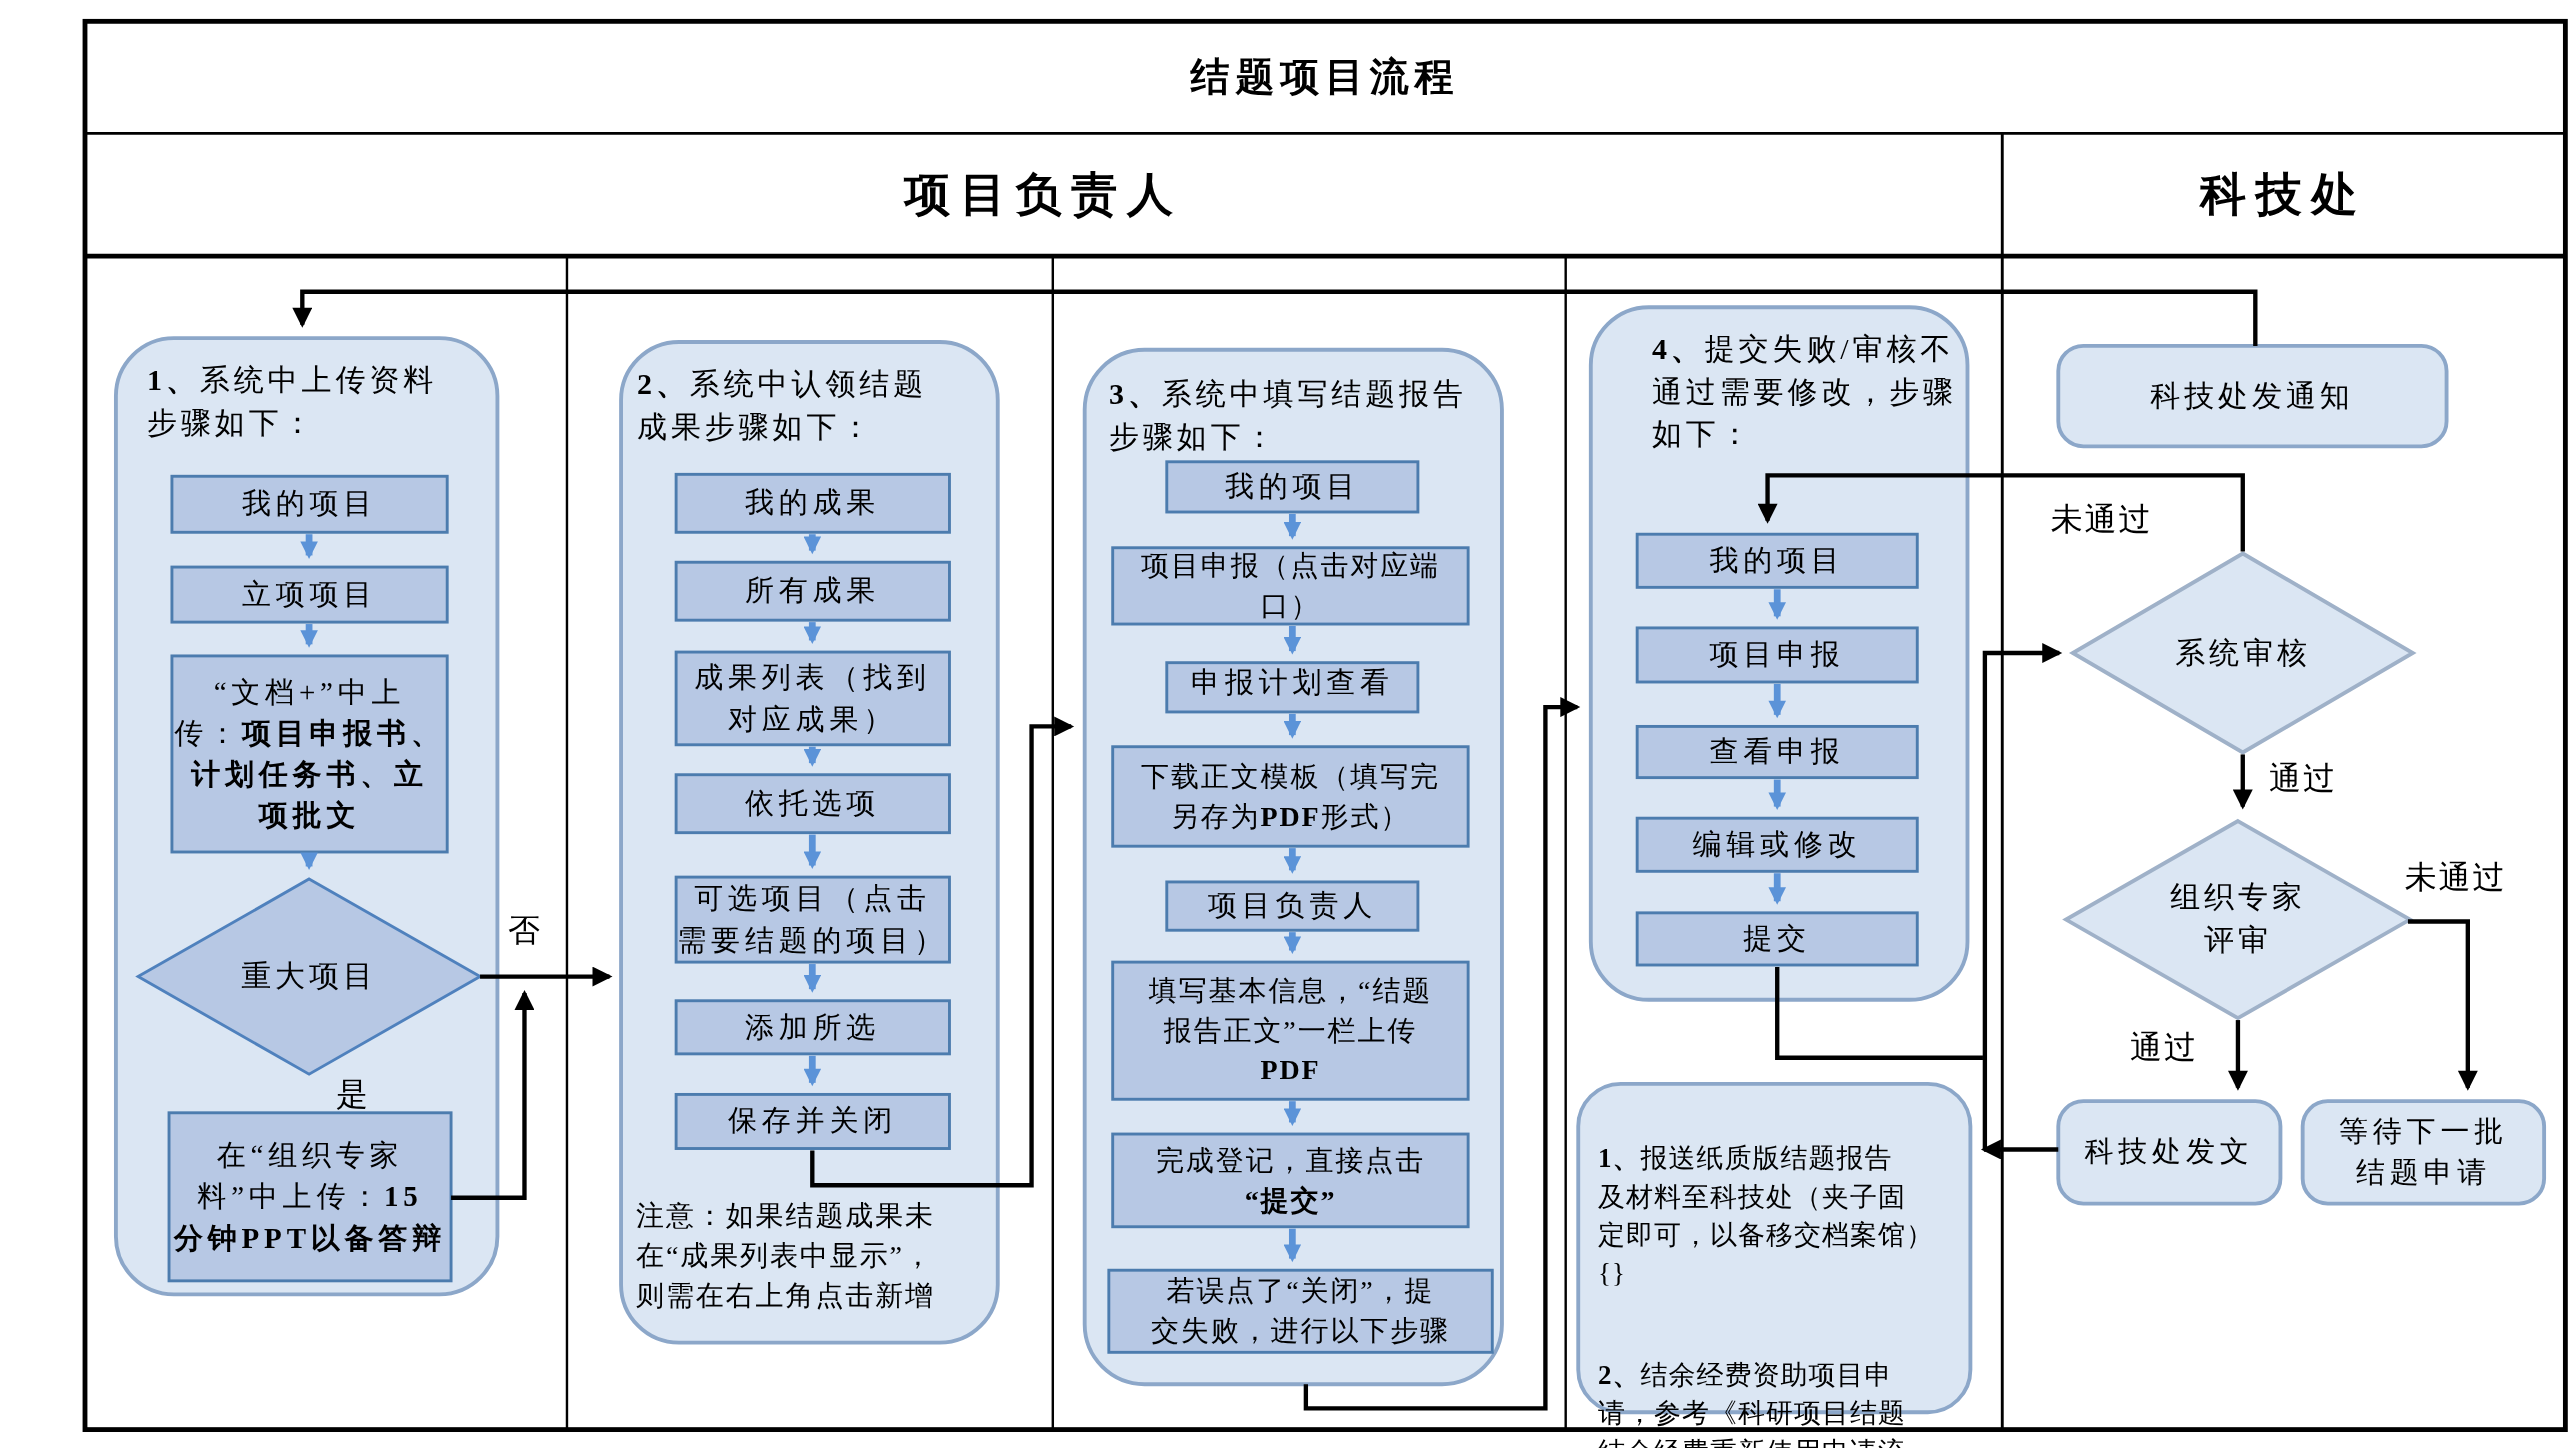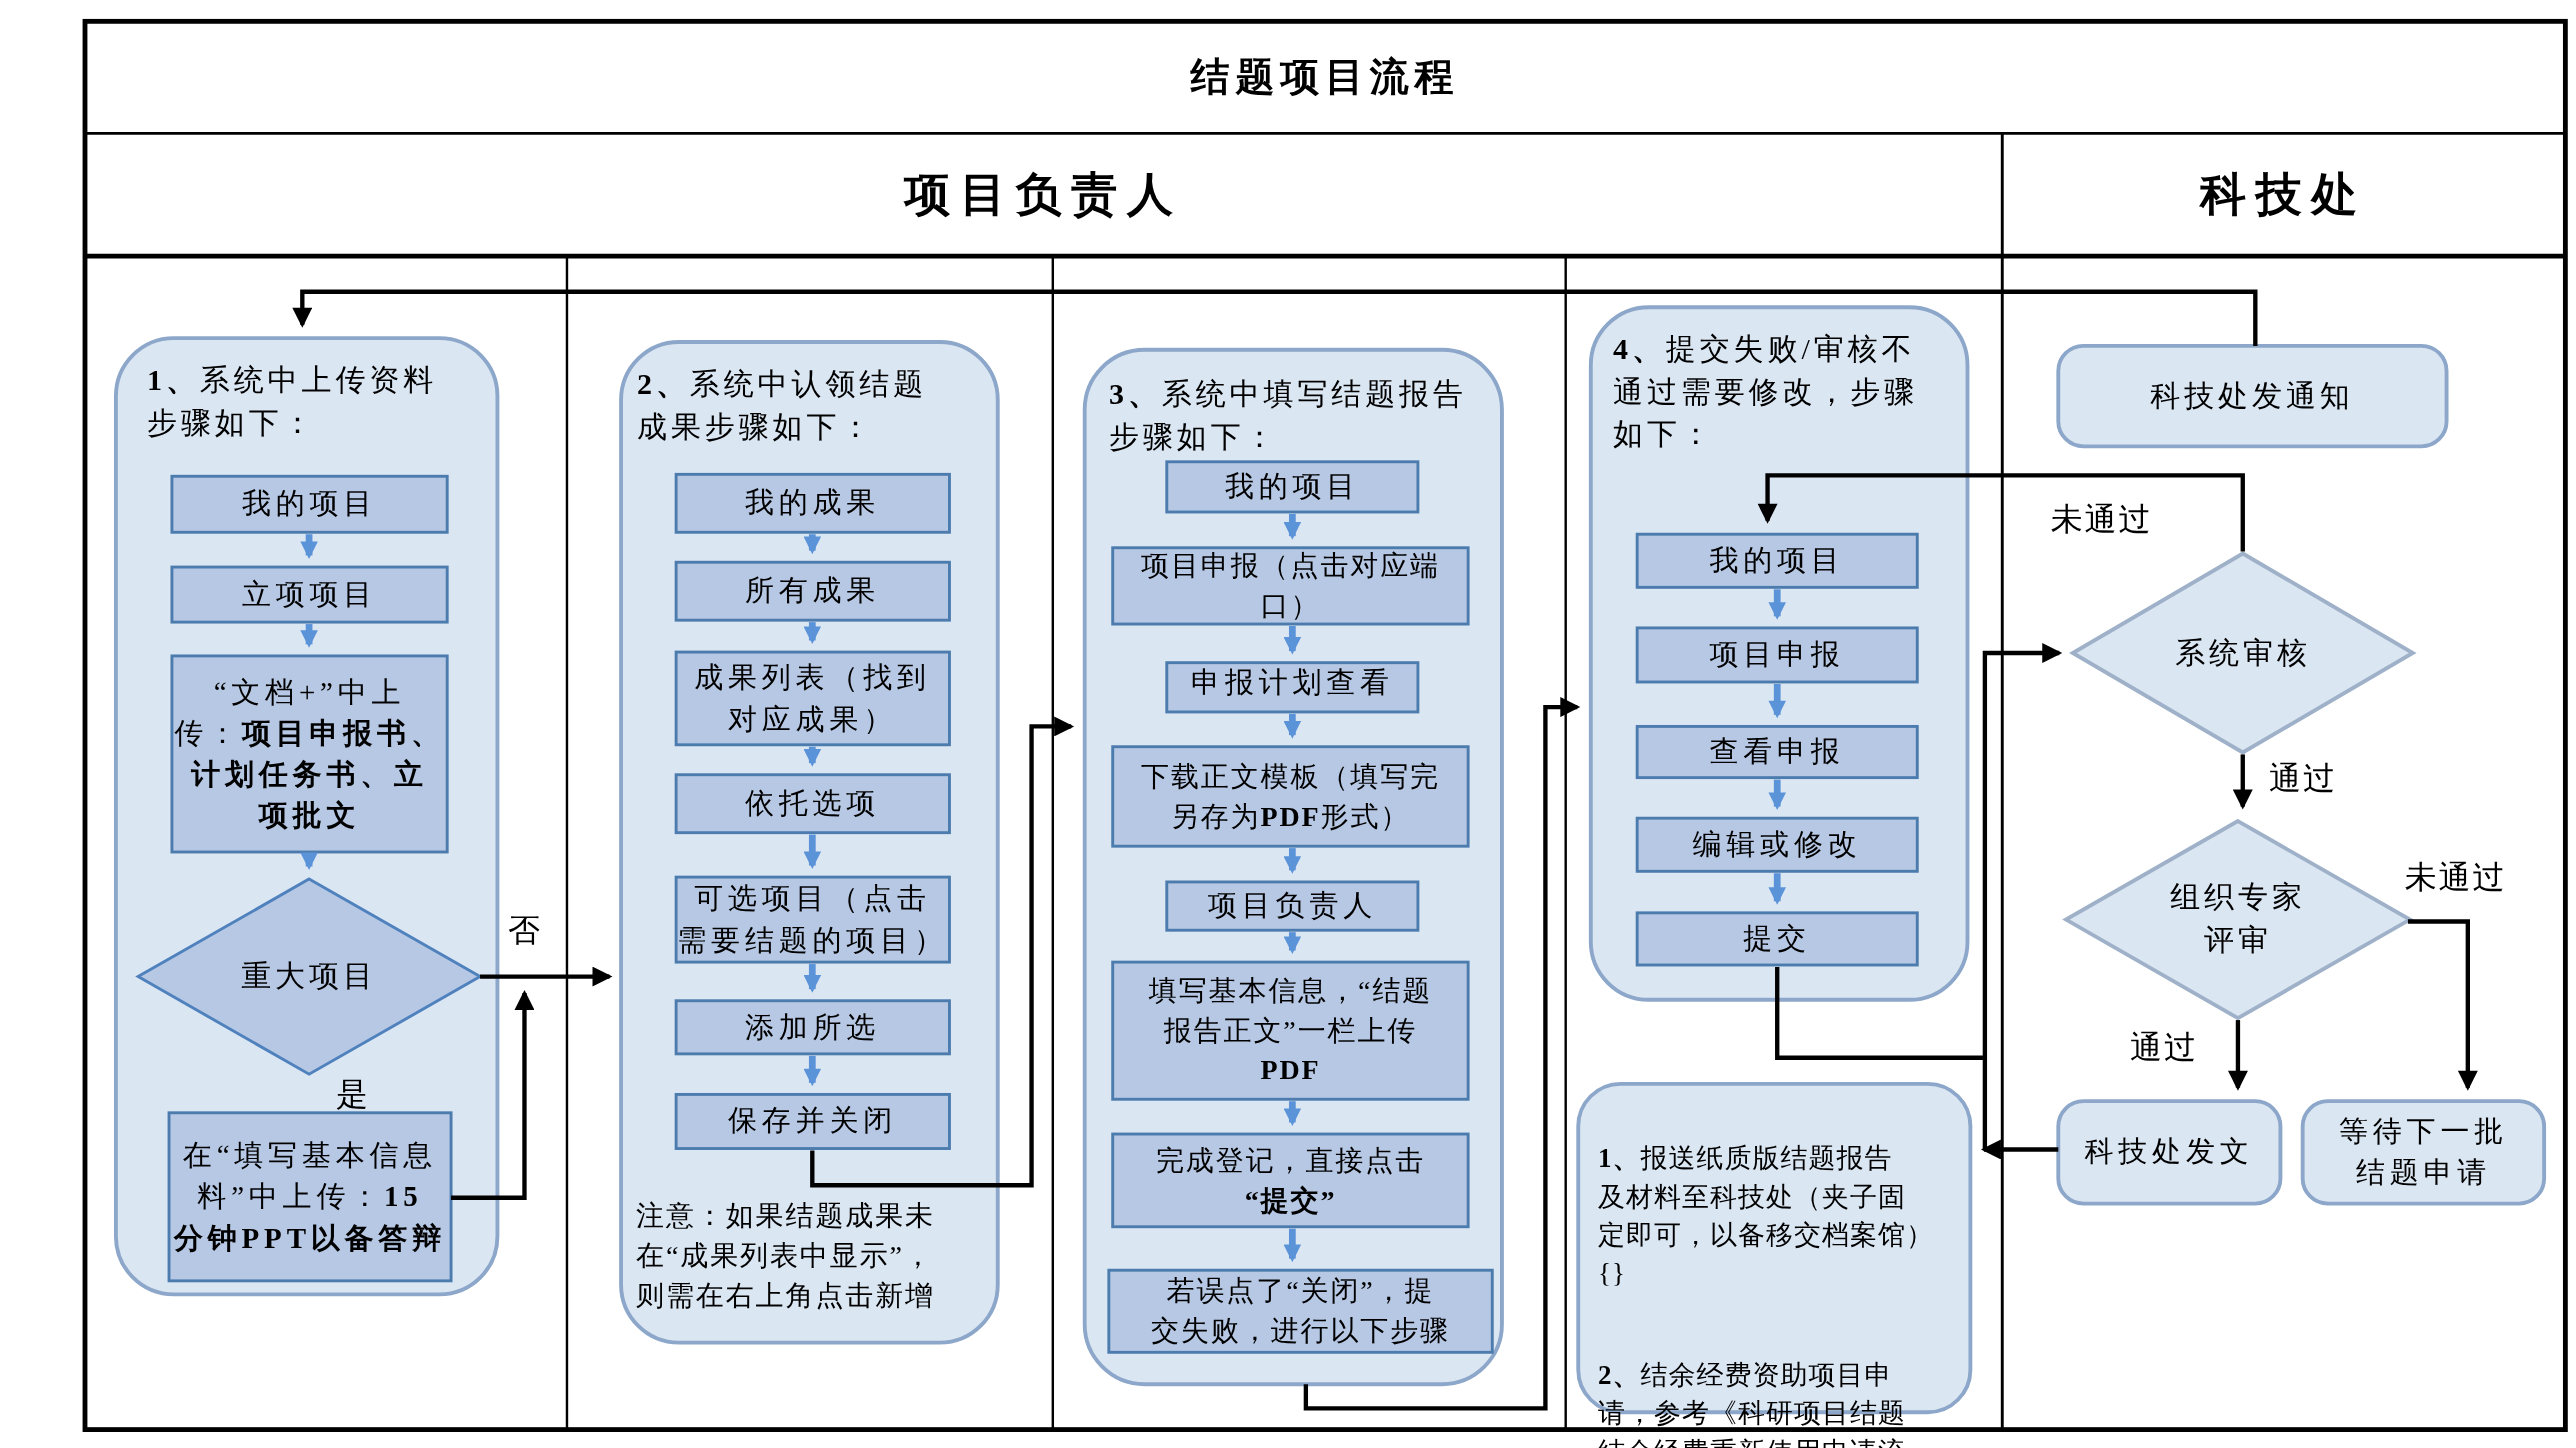--- a/index.html
+++ b/index.html
@@ -137,21 +137,21 @@
 <div class="t fs30" style="left:172px;top:656px;width:275px;height:196px;">
   <span><span>“文档+”中上
 传：</span><span class="b">项目申报书、
 计划任务书、立
 项批文</span></span>
 </div>
 <div class="t fs31" style="left:138px;top:928px;width:342px;height:97px;">重大项目</div>
 <div class="t lbl" style="left:491px;top:908px;width:68px;height:46px;font-size:32px;">否</div>
 <div class="t lbl" style="left:324px;top:1072px;width:58px;height:46px;font-size:32px;">是</div>
 <div class="t fs30" style="left:169px;top:1113px;width:282px;height:168px;">
-  <span><span>在“填写基本信息
+  <span><span>在“组织专家
 料”中上传：</span><span class="b">15
 分钟PPT以备答辩</span></span>
 </div>
 
 <div class="t hd fs31" style="left:637px;top:363px;width:348px;height:106px;">
   <span><span class="b">2、</span><span>系统中认领结题
 成果步骤如下：</span></span>
 </div>
 <div class="t fs30" style="left:676px;top:474px;width:273px;height:58px;">我的成果</div>
 <div class="t fs30" style="left:676px;top:562px;width:273px;height:58px;">所有成果</div>
@@ -184,21 +184,21 @@
 报告正文”一栏上传
 </span><span class="b">PDF</span></span>
 </div>
 <div class="t fs29" style="left:1113px;top:1134px;width:355px;height:93px;">
   <span><span>完成登记，直接点击
 </span><span class="b">“提交”</span></span>
 </div>
 <div class="t fs29" style="left:1109px;top:1270px;width:383px;height:82px;">若误点了“关闭”，提
 交失败，进行以下步骤</div>
 
-<div class="t hd fs31" style="left:1613px;top:328px;width:344px;height:145px;">
+<div class="t hd fs31" style="left:1613px;top:328px;width:344px;height:145px;justify-content:flex-end;">
   <span><span class="b">4、</span><span>提交失败/审核不
 通过需要修改，步骤
 如下：</span></span>
 </div>
 <div class="t fs30" style="left:1637px;top:534px;width:280px;height:53px;">我的项目</div>
 <div class="t fs30" style="left:1637px;top:628px;width:280px;height:54px;">项目申报</div>
 <div class="t fs30" style="left:1637px;top:726px;width:280px;height:51px;">查看申报</div>
 <div class="t fs30" style="left:1637px;top:818px;width:280px;height:53px;">编辑或修改</div>
 <div class="t fs30" style="left:1637px;top:913px;width:280px;height:52px;">提交</div>
 

